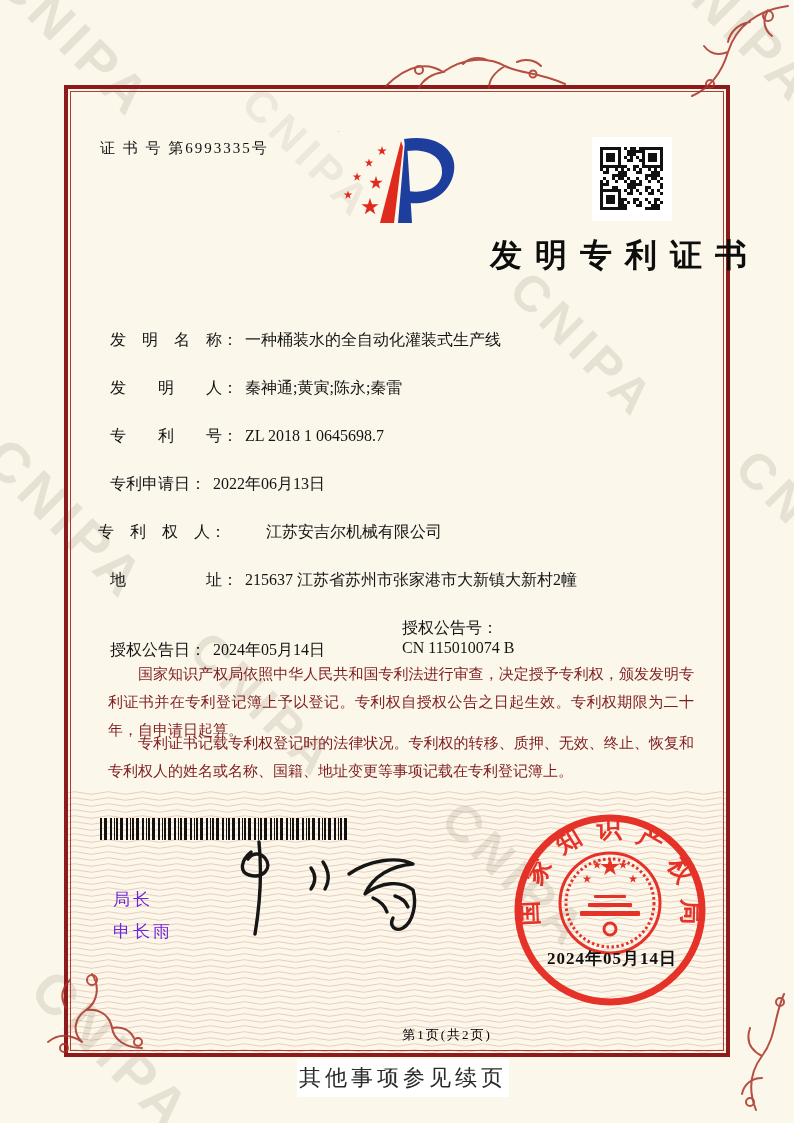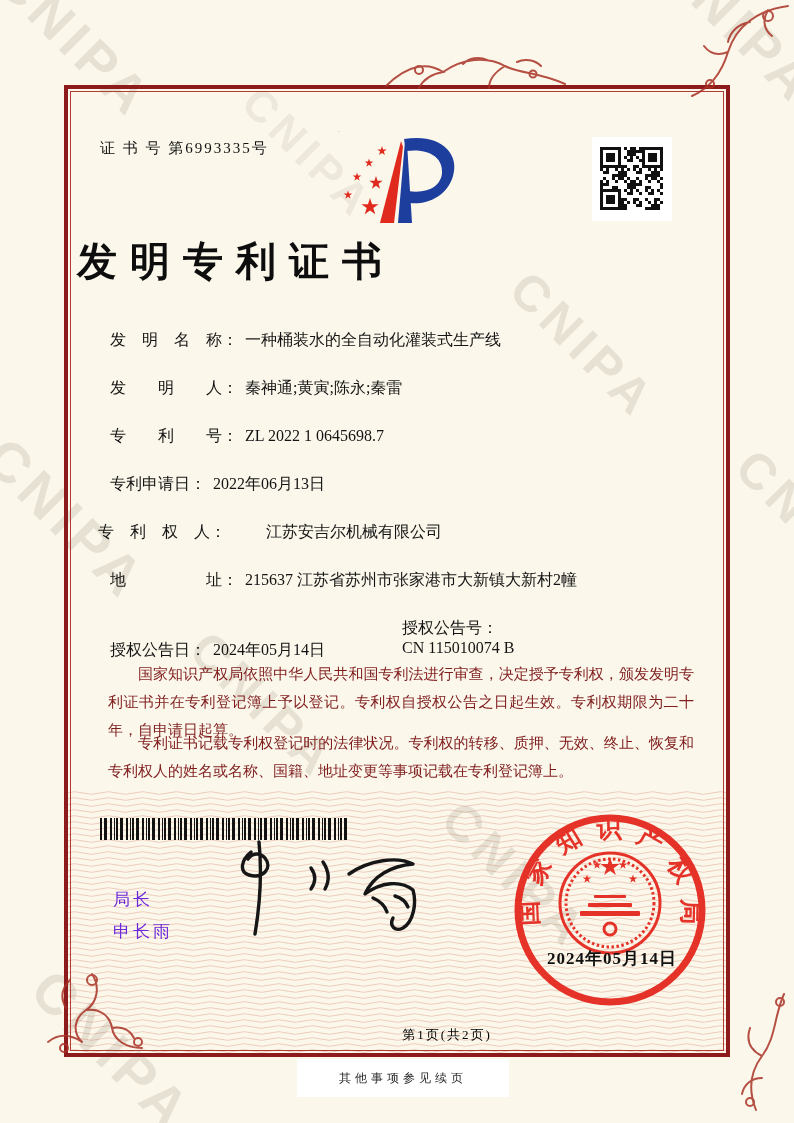--- a/index.html
+++ b/index.html
@@ -17,34 +17,34 @@
     font-weight:bold;letter-spacing:6px;
     color:rgba(125,112,90,0.16);
     transform:rotate(45deg);transform-origin:center;
     white-space:nowrap;pointer-events:none;user-select:none;
   }
   
   .frame-outer{position:absolute;left:64px;top:85px;width:658px;height:964px;border:4px solid #8e1b1b;}
   .frame-inner{position:absolute;left:2px;top:2px;right:2px;bottom:2px;border:1px solid #b13c34;}
   
   .cert-no{left:100px;top:139px;font-size:15px;letter-spacing:2px;}
-  .title{left:64px;top:234px;width:696px;text-align:left;font-size:40px;font-weight:bold;letter-spacing:13px;text-indent:13px;color:#0d0d0d;}
+  .title{left:64px;top:234px;width:696px;text-align:right;font-size:32px;font-weight:bold;letter-spacing:13px;text-indent:13px;color:#0d0d0d;}
   
   .row{position:absolute;font-size:16px;display:flex;align-items:baseline;color:#141414;}
   .row .lbl{white-space:pre;}
   .row .val{margin-left:7px;white-space:pre;}
   
   .para{position:absolute;left:108px;width:586px;font-size:15px;line-height:28px;text-align:justify;text-indent:2em;color:#7f1d1d;}
   
   .official{position:absolute;left:113px;font-size:17px;letter-spacing:3px;color:#6d28d9;}
   
   .seal-date{position:absolute;left:536px;top:947px;width:152px;text-align:center;font-size:17px;font-weight:600;color:#101010;letter-spacing:1px;}
   
   .page-info{position:absolute;left:64px;top:1026px;width:766px;text-align:center;font-size:13px;letter-spacing:2px;color:#000000;}
-  .note-box{position:absolute;left:297px;top:1059px;width:212px;height:38px;background:#ffffff;display:flex;align-items:center;justify-content:center;font-size:12px;letter-spacing:4px;color:#2a2a2a;}
+  .note-box{position:absolute;left:297px;top:1059px;width:212px;height:38px;background:#ffffff;display:flex;align-items:center;justify-content:center;font-size:22px;letter-spacing:4px;color:#2a2a2a;}
   svg{display:block;}
 </style>
 </head>
 <body>
 
 <div class="page">
 
   <svg id="wave-pattern" class="abs" style="left:66px;top:790px;" width="660" height="264" viewBox="0 0 660 264">
       <path d="M0 3 q8.5 -2.6 17 0 q8.5 2.6 17 0 q8.5 -2.6 17 0 q8.5 2.6 17 0 q8.5 -2.6 17 0 q8.5 2.6 17 0 q8.5 -2.6 17 0 q8.5 2.6 17 0 q8.5 -2.6 17 0 q8.5 2.6 17 0 q8.5 -2.6 17 0 q8.5 2.6 17 0 q8.5 -2.6 17 0 q8.5 2.6 17 0 q8.5 -2.6 17 0 q8.5 2.6 17 0 q8.5 -2.6 17 0 q8.5 2.6 17 0 q8.5 -2.6 17 0 q8.5 2.6 17 0 q8.5 -2.6 17 0 q8.5 2.6 17 0 q8.5 -2.6 17 0 q8.5 2.6 17 0 q8.5 -2.6 17 0 q8.5 2.6 17 0 q8.5 -2.6 17 0 q8.5 2.6 17 0 q8.5 -2.6 17 0 q8.5 2.6 17 0 q8.5 -2.6 17 0 q8.5 2.6 17 0 q8.5 -2.6 17 0 q8.5 2.6 17 0 q8.5 -2.6 17 0 q8.5 2.6 17 0 q8.5 -2.6 17 0 q8.5 2.6 17 0 q8.5 -2.6 17 0 q8.5 2.6 17 0M0 9 q8.5 -2.6 17 0 q8.5 2.6 17 0 q8.5 -2.6 17 0 q8.5 2.6 17 0 q8.5 -2.6 17 0 q8.5 2.6 17 0 q8.5 -2.6 17 0 q8.5 2.6 17 0 q8.5 -2.6 17 0 q8.5 2.6 17 0 q8.5 -2.6 17 0 q8.5 2.6 17 0 q8.5 -2.6 17 0 q8.5 2.6 17 0 q8.5 -2.6 17 0 q8.5 2.6 17 0 q8.5 -2.6 17 0 q8.5 2.6 17 0 q8.5 -2.6 17 0 q8.5 2.6 17 0 q8.5 -2.6 17 0 q8.5 2.6 17 0 q8.5 -2.6 17 0 q8.5 2.6 17 0 q8.5 -2.6 17 0 q8.5 2.6 17 0 q8.5 -2.6 17 0 q8.5 2.6 17 0 q8.5 -2.6 17 0 q8.5 2.6 17 0 q8.5 -2.6 17 0 q8.5 2.6 17 0 q8.5 -2.6 17 0 q8.5 2.6 17 0 q8.5 -2.6 17 0 q8.5 2.6 17 0 q8.5 -2.6 17 0 q8.5 2.6 17 0 q8.5 -2.6 17 0 q8.5 2.6 17 0M0 15 q8.5 -2.6 17 0 q8.5 2.6 17 0 q8.5 -2.6 17 0 q8.5 2.6 17 0 q8.5 -2.6 17 0 q8.5 2.6 17 0 q8.5 -2.6 17 0 q8.5 2.6 17 0 q8.5 -2.6 17 0 q8.5 2.6 17 0 q8.5 -2.6 17 0 q8.5 2.6 17 0 q8.5 -2.6 17 0 q8.5 2.6 17 0 q8.5 -2.6 17 0 q8.5 2.6 17 0 q8.5 -2.6 17 0 q8.5 2.6 17 0 q8.5 -2.6 17 0 q8.5 2.6 17 0 q8.5 -2.6 17 0 q8.5 2.6 17 0 q8.5 -2.6 17 0 q8.5 2.6 17 0 q8.5 -2.6 17 0 q8.5 2.6 17 0 q8.5 -2.6 17 0 q8.5 2.6 17 0 q8.5 -2.6 17 0 q8.5 2.6 17 0 q8.5 -2.6 17 0 q8.5 2.6 17 0 q8.5 -2.6 17 0 q8.5 2.6 17 0 q8.5 -2.6 17 0 q8.5 2.6 17 0 q8.5 -2.6 17 0 q8.5 2.6 17 0 q8.5 -2.6 17 0 q8.5 2.6 17 0M0 21 q8.5 -2.6 17 0 q8.5 2.6 17 0 q8.5 -2.6 17 0 q8.5 2.6 17 0 q8.5 -2.6 17 0 q8.5 2.6 17 0 q8.5 -2.6 17 0 q8.5 2.6 17 0 q8.5 -2.6 17 0 q8.5 2.6 17 0 q8.5 -2.6 17 0 q8.5 2.6 17 0 q8.5 -2.6 17 0 q8.5 2.6 17 0 q8.5 -2.6 17 0 q8.5 2.6 17 0 q8.5 -2.6 17 0 q8.5 2.6 17 0 q8.5 -2.6 17 0 q8.5 2.6 17 0 q8.5 -2.6 17 0 q8.5 2.6 17 0 q8.5 -2.6 17 0 q8.5 2.6 17 0 q8.5 -2.6 17 0 q8.5 2.6 17 0 q8.5 -2.6 17 0 q8.5 2.6 17 0 q8.5 -2.6 17 0 q8.5 2.6 17 0 q8.5 -2.6 17 0 q8.5 2.6 17 0 q8.5 -2.6 17 0 q8.5 2.6 17 0 q8.5 -2.6 17 0 q8.5 2.6 17 0 q8.5 -2.6 17 0 q8.5 2.6 17 0 q8.5 -2.6 17 0 q8.5 2.6 17 0M0 27 q8.5 -2.6 17 0 q8.5 2.6 17 0 q8.5 -2.6 17 0 q8.5 2.6 17 0 q8.5 -2.6 17 0 q8.5 2.6 17 0 q8.5 -2.6 17 0 q8.5 2.6 17 0 q8.5 -2.6 17 0 q8.5 2.6 17 0 q8.5 -2.6 17 0 q8.5 2.6 17 0 q8.5 -2.6 17 0 q8.5 2.6 17 0 q8.5 -2.6 17 0 q8.5 2.6 17 0 q8.5 -2.6 17 0 q8.5 2.6 17 0 q8.5 -2.6 17 0 q8.5 2.6 17 0 q8.5 -2.6 17 0 q8.5 2.6 17 0 q8.5 -2.6 17 0 q8.5 2.6 17 0 q8.5 -2.6 17 0 q8.5 2.6 17 0 q8.5 -2.6 17 0 q8.5 2.6 17 0 q8.5 -2.6 17 0 q8.5 2.6 17 0 q8.5 -2.6 17 0 q8.5 2.6 17 0 q8.5 -2.6 17 0 q8.5 2.6 17 0 q8.5 -2.6 17 0 q8.5 2.6 17 0 q8.5 -2.6 17 0 q8.5 2.6 17 0 q8.5 -2.6 17 0 q8.5 2.6 17 0M0 33 q8.5 -2.6 17 0 q8.5 2.6 17 0 q8.5 -2.6 17 0 q8.5 2.6 17 0 q8.5 -2.6 17 0 q8.5 2.6 17 0 q8.5 -2.6 17 0 q8.5 2.6 17 0 q8.5 -2.6 17 0 q8.5 2.6 17 0 q8.5 -2.6 17 0 q8.5 2.6 17 0 q8.5 -2.6 17 0 q8.5 2.6 17 0 q8.5 -2.6 17 0 q8.5 2.6 17 0 q8.5 -2.6 17 0 q8.5 2.6 17 0 q8.5 -2.6 17 0 q8.5 2.6 17 0 q8.5 -2.6 17 0 q8.5 2.6 17 0 q8.5 -2.6 17 0 q8.5 2.6 17 0 q8.5 -2.6 17 0 q8.5 2.6 17 0 q8.5 -2.6 17 0 q8.5 2.6 17 0 q8.5 -2.6 17 0 q8.5 2.6 17 0 q8.5 -2.6 17 0 q8.5 2.6 17 0 q8.5 -2.6 17 0 q8.5 2.6 17 0 q8.5 -2.6 17 0 q8.5 2.6 17 0 q8.5 -2.6 17 0 q8.5 2.6 17 0 q8.5 -2.6 17 0 q8.5 2.6 17 0M0 39 q8.5 -2.6 17 0 q8.5 2.6 17 0 q8.5 -2.6 17 0 q8.5 2.6 17 0 q8.5 -2.6 17 0 q8.5 2.6 17 0 q8.5 -2.6 17 0 q8.5 2.6 17 0 q8.5 -2.6 17 0 q8.5 2.6 17 0 q8.5 -2.6 17 0 q8.5 2.6 17 0 q8.5 -2.6 17 0 q8.5 2.6 17 0 q8.5 -2.6 17 0 q8.5 2.6 17 0 q8.5 -2.6 17 0 q8.5 2.6 17 0 q8.5 -2.6 17 0 q8.5 2.6 17 0 q8.5 -2.6 17 0 q8.5 2.6 17 0 q8.5 -2.6 17 0 q8.5 2.6 17 0 q8.5 -2.6 17 0 q8.5 2.6 17 0 q8.5 -2.6 17 0 q8.5 2.6 17 0 q8.5 -2.6 17 0 q8.5 2.6 17 0 q8.5 -2.6 17 0 q8.5 2.6 17 0 q8.5 -2.6 17 0 q8.5 2.6 17 0 q8.5 -2.6 17 0 q8.5 2.6 17 0 q8.5 -2.6 17 0 q8.5 2.6 17 0 q8.5 -2.6 17 0 q8.5 2.6 17 0M0 45 q8.5 -2.6 17 0 q8.5 2.6 17 0 q8.5 -2.6 17 0 q8.5 2.6 17 0 q8.5 -2.6 17 0 q8.5 2.6 17 0 q8.5 -2.6 17 0 q8.5 2.6 17 0 q8.5 -2.6 17 0 q8.5 2.6 17 0 q8.5 -2.6 17 0 q8.5 2.6 17 0 q8.5 -2.6 17 0 q8.5 2.6 17 0 q8.5 -2.6 17 0 q8.5 2.6 17 0 q8.5 -2.6 17 0 q8.5 2.6 17 0 q8.5 -2.6 17 0 q8.5 2.6 17 0 q8.5 -2.6 17 0 q8.5 2.6 17 0 q8.5 -2.6 17 0 q8.5 2.6 17 0 q8.5 -2.6 17 0 q8.5 2.6 17 0 q8.5 -2.6 17 0 q8.5 2.6 17 0 q8.5 -2.6 17 0 q8.5 2.6 17 0 q8.5 -2.6 17 0 q8.5 2.6 17 0 q8.5 -2.6 17 0 q8.5 2.6 17 0 q8.5 -2.6 17 0 q8.5 2.6 17 0 q8.5 -2.6 17 0 q8.5 2.6 17 0 q8.5 -2.6 17 0 q8.5 2.6 17 0M0 51 q8.5 -2.6 17 0 q8.5 2.6 17 0 q8.5 -2.6 17 0 q8.5 2.6 17 0 q8.5 -2.6 17 0 q8.5 2.6 17 0 q8.5 -2.6 17 0 q8.5 2.6 17 0 q8.5 -2.6 17 0 q8.5 2.6 17 0 q8.5 -2.6 17 0 q8.5 2.6 17 0 q8.5 -2.6 17 0 q8.5 2.6 17 0 q8.5 -2.6 17 0 q8.5 2.6 17 0 q8.5 -2.6 17 0 q8.5 2.6 17 0 q8.5 -2.6 17 0 q8.5 2.6 17 0 q8.5 -2.6 17 0 q8.5 2.6 17 0 q8.5 -2.6 17 0 q8.5 2.6 17 0 q8.5 -2.6 17 0 q8.5 2.6 17 0 q8.5 -2.6 17 0 q8.5 2.6 17 0 q8.5 -2.6 17 0 q8.5 2.6 17 0 q8.5 -2.6 17 0 q8.5 2.6 17 0 q8.5 -2.6 17 0 q8.5 2.6 17 0 q8.5 -2.6 17 0 q8.5 2.6 17 0 q8.5 -2.6 17 0 q8.5 2.6 17 0 q8.5 -2.6 17 0 q8.5 2.6 17 0M0 57 q8.5 -2.6 17 0 q8.5 2.6 17 0 q8.5 -2.6 17 0 q8.5 2.6 17 0 q8.5 -2.6 17 0 q8.5 2.6 17 0 q8.5 -2.6 17 0 q8.5 2.6 17 0 q8.5 -2.6 17 0 q8.5 2.6 17 0 q8.5 -2.6 17 0 q8.5 2.6 17 0 q8.5 -2.6 17 0 q8.5 2.6 17 0 q8.5 -2.6 17 0 q8.5 2.6 17 0 q8.5 -2.6 17 0 q8.5 2.6 17 0 q8.5 -2.6 17 0 q8.5 2.6 17 0 q8.5 -2.6 17 0 q8.5 2.6 17 0 q8.5 -2.6 17 0 q8.5 2.6 17 0 q8.5 -2.6 17 0 q8.5 2.6 17 0 q8.5 -2.6 17 0 q8.5 2.6 17 0 q8.5 -2.6 17 0 q8.5 2.6 17 0 q8.5 -2.6 17 0 q8.5 2.6 17 0 q8.5 -2.6 17 0 q8.5 2.6 17 0 q8.5 -2.6 17 0 q8.5 2.6 17 0 q8.5 -2.6 17 0 q8.5 2.6 17 0 q8.5 -2.6 17 0 q8.5 2.6 17 0M0 63 q8.5 -2.6 17 0 q8.5 2.6 17 0 q8.5 -2.6 17 0 q8.5 2.6 17 0 q8.5 -2.6 17 0 q8.5 2.6 17 0 q8.5 -2.6 17 0 q8.5 2.6 17 0 q8.5 -2.6 17 0 q8.5 2.6 17 0 q8.5 -2.6 17 0 q8.5 2.6 17 0 q8.5 -2.6 17 0 q8.5 2.6 17 0 q8.5 -2.6 17 0 q8.5 2.6 17 0 q8.5 -2.6 17 0 q8.5 2.6 17 0 q8.5 -2.6 17 0 q8.5 2.6 17 0 q8.5 -2.6 17 0 q8.5 2.6 17 0 q8.5 -2.6 17 0 q8.5 2.6 17 0 q8.5 -2.6 17 0 q8.5 2.6 17 0 q8.5 -2.6 17 0 q8.5 2.6 17 0 q8.5 -2.6 17 0 q8.5 2.6 17 0 q8.5 -2.6 17 0 q8.5 2.6 17 0 q8.5 -2.6 17 0 q8.5 2.6 17 0 q8.5 -2.6 17 0 q8.5 2.6 17 0 q8.5 -2.6 17 0 q8.5 2.6 17 0 q8.5 -2.6 17 0 q8.5 2.6 17 0M0 69 q8.5 -2.6 17 0 q8.5 2.6 17 0 q8.5 -2.6 17 0 q8.5 2.6 17 0 q8.5 -2.6 17 0 q8.5 2.6 17 0 q8.5 -2.6 17 0 q8.5 2.6 17 0 q8.5 -2.6 17 0 q8.5 2.6 17 0 q8.5 -2.6 17 0 q8.5 2.6 17 0 q8.5 -2.6 17 0 q8.5 2.6 17 0 q8.5 -2.6 17 0 q8.5 2.6 17 0 q8.5 -2.6 17 0 q8.5 2.6 17 0 q8.5 -2.6 17 0 q8.5 2.6 17 0 q8.5 -2.6 17 0 q8.5 2.6 17 0 q8.5 -2.6 17 0 q8.5 2.6 17 0 q8.5 -2.6 17 0 q8.5 2.6 17 0 q8.5 -2.6 17 0 q8.5 2.6 17 0 q8.5 -2.6 17 0 q8.5 2.6 17 0 q8.5 -2.6 17 0 q8.5 2.6 17 0 q8.5 -2.6 17 0 q8.5 2.6 17 0 q8.5 -2.6 17 0 q8.5 2.6 17 0 q8.5 -2.6 17 0 q8.5 2.6 17 0 q8.5 -2.6 17 0 q8.5 2.6 17 0M0 75 q8.5 -2.6 17 0 q8.5 2.6 17 0 q8.5 -2.6 17 0 q8.5 2.6 17 0 q8.5 -2.6 17 0 q8.5 2.6 17 0 q8.5 -2.6 17 0 q8.5 2.6 17 0 q8.5 -2.6 17 0 q8.5 2.6 17 0 q8.5 -2.6 17 0 q8.5 2.6 17 0 q8.5 -2.6 17 0 q8.5 2.6 17 0 q8.5 -2.6 17 0 q8.5 2.6 17 0 q8.5 -2.6 17 0 q8.5 2.6 17 0 q8.5 -2.6 17 0 q8.5 2.6 17 0 q8.5 -2.6 17 0 q8.5 2.6 17 0 q8.5 -2.6 17 0 q8.5 2.6 17 0 q8.5 -2.6 17 0 q8.5 2.6 17 0 q8.5 -2.6 17 0 q8.5 2.6 17 0 q8.5 -2.6 17 0 q8.5 2.6 17 0 q8.5 -2.6 17 0 q8.5 2.6 17 0 q8.5 -2.6 17 0 q8.5 2.6 17 0 q8.5 -2.6 17 0 q8.5 2.6 17 0 q8.5 -2.6 17 0 q8.5 2.6 17 0 q8.5 -2.6 17 0 q8.5 2.6 17 0M0 81 q8.5 -2.6 17 0 q8.5 2.6 17 0 q8.5 -2.6 17 0 q8.5 2.6 17 0 q8.5 -2.6 17 0 q8.5 2.6 17 0 q8.5 -2.6 17 0 q8.5 2.6 17 0 q8.5 -2.6 17 0 q8.5 2.6 17 0 q8.5 -2.6 17 0 q8.5 2.6 17 0 q8.5 -2.6 17 0 q8.5 2.6 17 0 q8.5 -2.6 17 0 q8.5 2.6 17 0 q8.5 -2.6 17 0 q8.5 2.6 17 0 q8.5 -2.6 17 0 q8.5 2.6 17 0 q8.5 -2.6 17 0 q8.5 2.6 17 0 q8.5 -2.6 17 0 q8.5 2.6 17 0 q8.5 -2.6 17 0 q8.5 2.6 17 0 q8.5 -2.6 17 0 q8.5 2.6 17 0 q8.5 -2.6 17 0 q8.5 2.6 17 0 q8.5 -2.6 17 0 q8.5 2.6 17 0 q8.5 -2.6 17 0 q8.5 2.6 17 0 q8.5 -2.6 17 0 q8.5 2.6 17 0 q8.5 -2.6 17 0 q8.5 2.6 17 0 q8.5 -2.6 17 0 q8.5 2.6 17 0M0 87 q8.5 -2.6 17 0 q8.5 2.6 17 0 q8.5 -2.6 17 0 q8.5 2.6 17 0 q8.5 -2.6 17 0 q8.5 2.6 17 0 q8.5 -2.6 17 0 q8.5 2.6 17 0 q8.5 -2.6 17 0 q8.5 2.6 17 0 q8.5 -2.6 17 0 q8.5 2.6 17 0 q8.5 -2.6 17 0 q8.5 2.6 17 0 q8.5 -2.6 17 0 q8.5 2.6 17 0 q8.5 -2.6 17 0 q8.5 2.6 17 0 q8.5 -2.6 17 0 q8.5 2.6 17 0 q8.5 -2.6 17 0 q8.5 2.6 17 0 q8.5 -2.6 17 0 q8.5 2.6 17 0 q8.5 -2.6 17 0 q8.5 2.6 17 0 q8.5 -2.6 17 0 q8.5 2.6 17 0 q8.5 -2.6 17 0 q8.5 2.6 17 0 q8.5 -2.6 17 0 q8.5 2.6 17 0 q8.5 -2.6 17 0 q8.5 2.6 17 0 q8.5 -2.6 17 0 q8.5 2.6 17 0 q8.5 -2.6 17 0 q8.5 2.6 17 0 q8.5 -2.6 17 0 q8.5 2.6 17 0M0 93 q8.5 -2.6 17 0 q8.5 2.6 17 0 q8.5 -2.6 17 0 q8.5 2.6 17 0 q8.5 -2.6 17 0 q8.5 2.6 17 0 q8.5 -2.6 17 0 q8.5 2.6 17 0 q8.5 -2.6 17 0 q8.5 2.6 17 0 q8.5 -2.6 17 0 q8.5 2.6 17 0 q8.5 -2.6 17 0 q8.5 2.6 17 0 q8.5 -2.6 17 0 q8.5 2.6 17 0 q8.5 -2.6 17 0 q8.5 2.6 17 0 q8.5 -2.6 17 0 q8.5 2.6 17 0 q8.5 -2.6 17 0 q8.5 2.6 17 0 q8.5 -2.6 17 0 q8.5 2.6 17 0 q8.5 -2.6 17 0 q8.5 2.6 17 0 q8.5 -2.6 17 0 q8.5 2.6 17 0 q8.5 -2.6 17 0 q8.5 2.6 17 0 q8.5 -2.6 17 0 q8.5 2.6 17 0 q8.5 -2.6 17 0 q8.5 2.6 17 0 q8.5 -2.6 17 0 q8.5 2.6 17 0 q8.5 -2.6 17 0 q8.5 2.6 17 0 q8.5 -2.6 17 0 q8.5 2.6 17 0M0 99 q8.5 -2.6 17 0 q8.5 2.6 17 0 q8.5 -2.6 17 0 q8.5 2.6 17 0 q8.5 -2.6 17 0 q8.5 2.6 17 0 q8.5 -2.6 17 0 q8.5 2.6 17 0 q8.5 -2.6 17 0 q8.5 2.6 17 0 q8.5 -2.6 17 0 q8.5 2.6 17 0 q8.5 -2.6 17 0 q8.5 2.6 17 0 q8.5 -2.6 17 0 q8.5 2.6 17 0 q8.5 -2.6 17 0 q8.5 2.6 17 0 q8.5 -2.6 17 0 q8.5 2.6 17 0 q8.5 -2.6 17 0 q8.5 2.6 17 0 q8.5 -2.6 17 0 q8.5 2.6 17 0 q8.5 -2.6 17 0 q8.5 2.6 17 0 q8.5 -2.6 17 0 q8.5 2.6 17 0 q8.5 -2.6 17 0 q8.5 2.6 17 0 q8.5 -2.6 17 0 q8.5 2.6 17 0 q8.5 -2.6 17 0 q8.5 2.6 17 0 q8.5 -2.6 17 0 q8.5 2.6 17 0 q8.5 -2.6 17 0 q8.5 2.6 17 0 q8.5 -2.6 17 0 q8.5 2.6 17 0M0 105 q8.5 -2.6 17 0 q8.5 2.6 17 0 q8.5 -2.6 17 0 q8.5 2.6 17 0 q8.5 -2.6 17 0 q8.5 2.6 17 0 q8.5 -2.6 17 0 q8.5 2.6 17 0 q8.5 -2.6 17 0 q8.5 2.6 17 0 q8.5 -2.6 17 0 q8.5 2.6 17 0 q8.5 -2.6 17 0 q8.5 2.6 17 0 q8.5 -2.6 17 0 q8.5 2.6 17 0 q8.5 -2.6 17 0 q8.5 2.6 17 0 q8.5 -2.6 17 0 q8.5 2.6 17 0 q8.5 -2.6 17 0 q8.5 2.6 17 0 q8.5 -2.6 17 0 q8.5 2.6 17 0 q8.5 -2.6 17 0 q8.5 2.6 17 0 q8.5 -2.6 17 0 q8.5 2.6 17 0 q8.5 -2.6 17 0 q8.5 2.6 17 0 q8.5 -2.6 17 0 q8.5 2.6 17 0 q8.5 -2.6 17 0 q8.5 2.6 17 0 q8.5 -2.6 17 0 q8.5 2.6 17 0 q8.5 -2.6 17 0 q8.5 2.6 17 0 q8.5 -2.6 17 0 q8.5 2.6 17 0M0 111 q8.5 -2.6 17 0 q8.5 2.6 17 0 q8.5 -2.6 17 0 q8.5 2.6 17 0 q8.5 -2.6 17 0 q8.5 2.6 17 0 q8.5 -2.6 17 0 q8.5 2.6 17 0 q8.5 -2.6 17 0 q8.5 2.6 17 0 q8.5 -2.6 17 0 q8.5 2.6 17 0 q8.5 -2.6 17 0 q8.5 2.6 17 0 q8.5 -2.6 17 0 q8.5 2.6 17 0 q8.5 -2.6 17 0 q8.5 2.6 17 0 q8.5 -2.6 17 0 q8.5 2.6 17 0 q8.5 -2.6 17 0 q8.5 2.6 17 0 q8.5 -2.6 17 0 q8.5 2.6 17 0 q8.5 -2.6 17 0 q8.5 2.6 17 0 q8.5 -2.6 17 0 q8.5 2.6 17 0 q8.5 -2.6 17 0 q8.5 2.6 17 0 q8.5 -2.6 17 0 q8.5 2.6 17 0 q8.5 -2.6 17 0 q8.5 2.6 17 0 q8.5 -2.6 17 0 q8.5 2.6 17 0 q8.5 -2.6 17 0 q8.5 2.6 17 0 q8.5 -2.6 17 0 q8.5 2.6 17 0M0 117 q8.5 -2.6 17 0 q8.5 2.6 17 0 q8.5 -2.6 17 0 q8.5 2.6 17 0 q8.5 -2.6 17 0 q8.5 2.6 17 0 q8.5 -2.6 17 0 q8.5 2.6 17 0 q8.5 -2.6 17 0 q8.5 2.6 17 0 q8.5 -2.6 17 0 q8.5 2.6 17 0 q8.5 -2.6 17 0 q8.5 2.6 17 0 q8.5 -2.6 17 0 q8.5 2.6 17 0 q8.5 -2.6 17 0 q8.5 2.6 17 0 q8.5 -2.6 17 0 q8.5 2.6 17 0 q8.5 -2.6 17 0 q8.5 2.6 17 0 q8.5 -2.6 17 0 q8.5 2.6 17 0 q8.5 -2.6 17 0 q8.5 2.6 17 0 q8.5 -2.6 17 0 q8.5 2.6 17 0 q8.5 -2.6 17 0 q8.5 2.6 17 0 q8.5 -2.6 17 0 q8.5 2.6 17 0 q8.5 -2.6 17 0 q8.5 2.6 17 0 q8.5 -2.6 17 0 q8.5 2.6 17 0 q8.5 -2.6 17 0 q8.5 2.6 17 0 q8.5 -2.6 17 0 q8.5 2.6 17 0M0 123 q8.5 -2.6 17 0 q8.5 2.6 17 0 q8.5 -2.6 17 0 q8.5 2.6 17 0 q8.5 -2.6 17 0 q8.5 2.6 17 0 q8.5 -2.6 17 0 q8.5 2.6 17 0 q8.5 -2.6 17 0 q8.5 2.6 17 0 q8.5 -2.6 17 0 q8.5 2.6 17 0 q8.5 -2.6 17 0 q8.5 2.6 17 0 q8.5 -2.6 17 0 q8.5 2.6 17 0 q8.5 -2.6 17 0 q8.5 2.6 17 0 q8.5 -2.6 17 0 q8.5 2.6 17 0 q8.5 -2.6 17 0 q8.5 2.6 17 0 q8.5 -2.6 17 0 q8.5 2.6 17 0 q8.5 -2.6 17 0 q8.5 2.6 17 0 q8.5 -2.6 17 0 q8.5 2.6 17 0 q8.5 -2.6 17 0 q8.5 2.6 17 0 q8.5 -2.6 17 0 q8.5 2.6 17 0 q8.5 -2.6 17 0 q8.5 2.6 17 0 q8.5 -2.6 17 0 q8.5 2.6 17 0 q8.5 -2.6 17 0 q8.5 2.6 17 0 q8.5 -2.6 17 0 q8.5 2.6 17 0M0 129 q8.5 -2.6 17 0 q8.5 2.6 17 0 q8.5 -2.6 17 0 q8.5 2.6 17 0 q8.5 -2.6 17 0 q8.5 2.6 17 0 q8.5 -2.6 17 0 q8.5 2.6 17 0 q8.5 -2.6 17 0 q8.5 2.6 17 0 q8.5 -2.6 17 0 q8.5 2.6 17 0 q8.5 -2.6 17 0 q8.5 2.6 17 0 q8.5 -2.6 17 0 q8.5 2.6 17 0 q8.5 -2.6 17 0 q8.5 2.6 17 0 q8.5 -2.6 17 0 q8.5 2.6 17 0 q8.5 -2.6 17 0 q8.5 2.6 17 0 q8.5 -2.6 17 0 q8.5 2.6 17 0 q8.5 -2.6 17 0 q8.5 2.6 17 0 q8.5 -2.6 17 0 q8.5 2.6 17 0 q8.5 -2.6 17 0 q8.5 2.6 17 0 q8.5 -2.6 17 0 q8.5 2.6 17 0 q8.5 -2.6 17 0 q8.5 2.6 17 0 q8.5 -2.6 17 0 q8.5 2.6 17 0 q8.5 -2.6 17 0 q8.5 2.6 17 0 q8.5 -2.6 17 0 q8.5 2.6 17 0M0 135 q8.5 -2.6 17 0 q8.5 2.6 17 0 q8.5 -2.6 17 0 q8.5 2.6 17 0 q8.5 -2.6 17 0 q8.5 2.6 17 0 q8.5 -2.6 17 0 q8.5 2.6 17 0 q8.5 -2.6 17 0 q8.5 2.6 17 0 q8.5 -2.6 17 0 q8.5 2.6 17 0 q8.5 -2.6 17 0 q8.5 2.6 17 0 q8.5 -2.6 17 0 q8.5 2.6 17 0 q8.5 -2.6 17 0 q8.5 2.6 17 0 q8.5 -2.6 17 0 q8.5 2.6 17 0 q8.5 -2.6 17 0 q8.5 2.6 17 0 q8.5 -2.6 17 0 q8.5 2.6 17 0 q8.5 -2.6 17 0 q8.5 2.6 17 0 q8.5 -2.6 17 0 q8.5 2.6 17 0 q8.5 -2.6 17 0 q8.5 2.6 17 0 q8.5 -2.6 17 0 q8.5 2.6 17 0 q8.5 -2.6 17 0 q8.5 2.6 17 0 q8.5 -2.6 17 0 q8.5 2.6 17 0 q8.5 -2.6 17 0 q8.5 2.6 17 0 q8.5 -2.6 17 0 q8.5 2.6 17 0M0 141 q8.5 -2.6 17 0 q8.5 2.6 17 0 q8.5 -2.6 17 0 q8.5 2.6 17 0 q8.5 -2.6 17 0 q8.5 2.6 17 0 q8.5 -2.6 17 0 q8.5 2.6 17 0 q8.5 -2.6 17 0 q8.5 2.6 17 0 q8.5 -2.6 17 0 q8.5 2.6 17 0 q8.5 -2.6 17 0 q8.5 2.6 17 0 q8.5 -2.6 17 0 q8.5 2.6 17 0 q8.5 -2.6 17 0 q8.5 2.6 17 0 q8.5 -2.6 17 0 q8.5 2.6 17 0 q8.5 -2.6 17 0 q8.5 2.6 17 0 q8.5 -2.6 17 0 q8.5 2.6 17 0 q8.5 -2.6 17 0 q8.5 2.6 17 0 q8.5 -2.6 17 0 q8.5 2.6 17 0 q8.5 -2.6 17 0 q8.5 2.6 17 0 q8.5 -2.6 17 0 q8.5 2.6 17 0 q8.5 -2.6 17 0 q8.5 2.6 17 0 q8.5 -2.6 17 0 q8.5 2.6 17 0 q8.5 -2.6 17 0 q8.5 2.6 17 0 q8.5 -2.6 17 0 q8.5 2.6 17 0M0 147 q8.5 -2.6 17 0 q8.5 2.6 17 0 q8.5 -2.6 17 0 q8.5 2.6 17 0 q8.5 -2.6 17 0 q8.5 2.6 17 0 q8.5 -2.6 17 0 q8.5 2.6 17 0 q8.5 -2.6 17 0 q8.5 2.6 17 0 q8.5 -2.6 17 0 q8.5 2.6 17 0 q8.5 -2.6 17 0 q8.5 2.6 17 0 q8.5 -2.6 17 0 q8.5 2.6 17 0 q8.5 -2.6 17 0 q8.5 2.6 17 0 q8.5 -2.6 17 0 q8.5 2.6 17 0 q8.5 -2.6 17 0 q8.5 2.6 17 0 q8.5 -2.6 17 0 q8.5 2.6 17 0 q8.5 -2.6 17 0 q8.5 2.6 17 0 q8.5 -2.6 17 0 q8.5 2.6 17 0 q8.5 -2.6 17 0 q8.5 2.6 17 0 q8.5 -2.6 17 0 q8.5 2.6 17 0 q8.5 -2.6 17 0 q8.5 2.6 17 0 q8.5 -2.6 17 0 q8.5 2.6 17 0 q8.5 -2.6 17 0 q8.5 2.6 17 0 q8.5 -2.6 17 0 q8.5 2.6 17 0M0 153 q8.5 -2.6 17 0 q8.5 2.6 17 0 q8.5 -2.6 17 0 q8.5 2.6 17 0 q8.5 -2.6 17 0 q8.5 2.6 17 0 q8.5 -2.6 17 0 q8.5 2.6 17 0 q8.5 -2.6 17 0 q8.5 2.6 17 0 q8.5 -2.6 17 0 q8.5 2.6 17 0 q8.5 -2.6 17 0 q8.5 2.6 17 0 q8.5 -2.6 17 0 q8.5 2.6 17 0 q8.5 -2.6 17 0 q8.5 2.6 17 0 q8.5 -2.6 17 0 q8.5 2.6 17 0 q8.5 -2.6 17 0 q8.5 2.6 17 0 q8.5 -2.6 17 0 q8.5 2.6 17 0 q8.5 -2.6 17 0 q8.5 2.6 17 0 q8.5 -2.6 17 0 q8.5 2.6 17 0 q8.5 -2.6 17 0 q8.5 2.6 17 0 q8.5 -2.6 17 0 q8.5 2.6 17 0 q8.5 -2.6 17 0 q8.5 2.6 17 0 q8.5 -2.6 17 0 q8.5 2.6 17 0 q8.5 -2.6 17 0 q8.5 2.6 17 0 q8.5 -2.6 17 0 q8.5 2.6 17 0M0 159 q8.5 -2.6 17 0 q8.5 2.6 17 0 q8.5 -2.6 17 0 q8.5 2.6 17 0 q8.5 -2.6 17 0 q8.5 2.6 17 0 q8.5 -2.6 17 0 q8.5 2.6 17 0 q8.5 -2.6 17 0 q8.5 2.6 17 0 q8.5 -2.6 17 0 q8.5 2.6 17 0 q8.5 -2.6 17 0 q8.5 2.6 17 0 q8.5 -2.6 17 0 q8.5 2.6 17 0 q8.5 -2.6 17 0 q8.5 2.6 17 0 q8.5 -2.6 17 0 q8.5 2.6 17 0 q8.5 -2.6 17 0 q8.5 2.6 17 0 q8.5 -2.6 17 0 q8.5 2.6 17 0 q8.5 -2.6 17 0 q8.5 2.6 17 0 q8.5 -2.6 17 0 q8.5 2.6 17 0 q8.5 -2.6 17 0 q8.5 2.6 17 0 q8.5 -2.6 17 0 q8.5 2.6 17 0 q8.5 -2.6 17 0 q8.5 2.6 17 0 q8.5 -2.6 17 0 q8.5 2.6 17 0 q8.5 -2.6 17 0 q8.5 2.6 17 0 q8.5 -2.6 17 0 q8.5 2.6 17 0M0 165 q8.5 -2.6 17 0 q8.5 2.6 17 0 q8.5 -2.6 17 0 q8.5 2.6 17 0 q8.5 -2.6 17 0 q8.5 2.6 17 0 q8.5 -2.6 17 0 q8.5 2.6 17 0 q8.5 -2.6 17 0 q8.5 2.6 17 0 q8.5 -2.6 17 0 q8.5 2.6 17 0 q8.5 -2.6 17 0 q8.5 2.6 17 0 q8.5 -2.6 17 0 q8.5 2.6 17 0 q8.5 -2.6 17 0 q8.5 2.6 17 0 q8.5 -2.6 17 0 q8.5 2.6 17 0 q8.5 -2.6 17 0 q8.5 2.6 17 0 q8.5 -2.6 17 0 q8.5 2.6 17 0 q8.5 -2.6 17 0 q8.5 2.6 17 0 q8.5 -2.6 17 0 q8.5 2.6 17 0 q8.5 -2.6 17 0 q8.5 2.6 17 0 q8.5 -2.6 17 0 q8.5 2.6 17 0 q8.5 -2.6 17 0 q8.5 2.6 17 0 q8.5 -2.6 17 0 q8.5 2.6 17 0 q8.5 -2.6 17 0 q8.5 2.6 17 0 q8.5 -2.6 17 0 q8.5 2.6 17 0M0 171 q8.5 -2.6 17 0 q8.5 2.6 17 0 q8.5 -2.6 17 0 q8.5 2.6 17 0 q8.5 -2.6 17 0 q8.5 2.6 17 0 q8.5 -2.6 17 0 q8.5 2.6 17 0 q8.5 -2.6 17 0 q8.5 2.6 17 0 q8.5 -2.6 17 0 q8.5 2.6 17 0 q8.5 -2.6 17 0 q8.5 2.6 17 0 q8.5 -2.6 17 0 q8.5 2.6 17 0 q8.5 -2.6 17 0 q8.5 2.6 17 0 q8.5 -2.6 17 0 q8.5 2.6 17 0 q8.5 -2.6 17 0 q8.5 2.6 17 0 q8.5 -2.6 17 0 q8.5 2.6 17 0 q8.5 -2.6 17 0 q8.5 2.6 17 0 q8.5 -2.6 17 0 q8.5 2.6 17 0 q8.5 -2.6 17 0 q8.5 2.6 17 0 q8.5 -2.6 17 0 q8.5 2.6 17 0 q8.5 -2.6 17 0 q8.5 2.6 17 0 q8.5 -2.6 17 0 q8.5 2.6 17 0 q8.5 -2.6 17 0 q8.5 2.6 17 0 q8.5 -2.6 17 0 q8.5 2.6 17 0M0 177 q8.5 -2.6 17 0 q8.5 2.6 17 0 q8.5 -2.6 17 0 q8.5 2.6 17 0 q8.5 -2.6 17 0 q8.5 2.6 17 0 q8.5 -2.6 17 0 q8.5 2.6 17 0 q8.5 -2.6 17 0 q8.5 2.6 17 0 q8.5 -2.6 17 0 q8.5 2.6 17 0 q8.5 -2.6 17 0 q8.5 2.6 17 0 q8.5 -2.6 17 0 q8.5 2.6 17 0 q8.5 -2.6 17 0 q8.5 2.6 17 0 q8.5 -2.6 17 0 q8.5 2.6 17 0 q8.5 -2.6 17 0 q8.5 2.6 17 0 q8.5 -2.6 17 0 q8.5 2.6 17 0 q8.5 -2.6 17 0 q8.5 2.6 17 0 q8.5 -2.6 17 0 q8.5 2.6 17 0 q8.5 -2.6 17 0 q8.5 2.6 17 0 q8.5 -2.6 17 0 q8.5 2.6 17 0 q8.5 -2.6 17 0 q8.5 2.6 17 0 q8.5 -2.6 17 0 q8.5 2.6 17 0 q8.5 -2.6 17 0 q8.5 2.6 17 0 q8.5 -2.6 17 0 q8.5 2.6 17 0M0 183 q8.5 -2.6 17 0 q8.5 2.6 17 0 q8.5 -2.6 17 0 q8.5 2.6 17 0 q8.5 -2.6 17 0 q8.5 2.6 17 0 q8.5 -2.6 17 0 q8.5 2.6 17 0 q8.5 -2.6 17 0 q8.5 2.6 17 0 q8.5 -2.6 17 0 q8.5 2.6 17 0 q8.5 -2.6 17 0 q8.5 2.6 17 0 q8.5 -2.6 17 0 q8.5 2.6 17 0 q8.5 -2.6 17 0 q8.5 2.6 17 0 q8.5 -2.6 17 0 q8.5 2.6 17 0 q8.5 -2.6 17 0 q8.5 2.6 17 0 q8.5 -2.6 17 0 q8.5 2.6 17 0 q8.5 -2.6 17 0 q8.5 2.6 17 0 q8.5 -2.6 17 0 q8.5 2.6 17 0 q8.5 -2.6 17 0 q8.5 2.6 17 0 q8.5 -2.6 17 0 q8.5 2.6 17 0 q8.5 -2.6 17 0 q8.5 2.6 17 0 q8.5 -2.6 17 0 q8.5 2.6 17 0 q8.5 -2.6 17 0 q8.5 2.6 17 0 q8.5 -2.6 17 0 q8.5 2.6 17 0M0 189 q8.5 -2.6 17 0 q8.5 2.6 17 0 q8.5 -2.6 17 0 q8.5 2.6 17 0 q8.5 -2.6 17 0 q8.5 2.6 17 0 q8.5 -2.6 17 0 q8.5 2.6 17 0 q8.5 -2.6 17 0 q8.5 2.6 17 0 q8.5 -2.6 17 0 q8.5 2.6 17 0 q8.5 -2.6 17 0 q8.5 2.6 17 0 q8.5 -2.6 17 0 q8.5 2.6 17 0 q8.5 -2.6 17 0 q8.5 2.6 17 0 q8.5 -2.6 17 0 q8.5 2.6 17 0 q8.5 -2.6 17 0 q8.5 2.6 17 0 q8.5 -2.6 17 0 q8.5 2.6 17 0 q8.5 -2.6 17 0 q8.5 2.6 17 0 q8.5 -2.6 17 0 q8.5 2.6 17 0 q8.5 -2.6 17 0 q8.5 2.6 17 0 q8.5 -2.6 17 0 q8.5 2.6 17 0 q8.5 -2.6 17 0 q8.5 2.6 17 0 q8.5 -2.6 17 0 q8.5 2.6 17 0 q8.5 -2.6 17 0 q8.5 2.6 17 0 q8.5 -2.6 17 0 q8.5 2.6 17 0M0 195 q8.5 -2.6 17 0 q8.5 2.6 17 0 q8.5 -2.6 17 0 q8.5 2.6 17 0 q8.5 -2.6 17 0 q8.5 2.6 17 0 q8.5 -2.6 17 0 q8.5 2.6 17 0 q8.5 -2.6 17 0 q8.5 2.6 17 0 q8.5 -2.6 17 0 q8.5 2.6 17 0 q8.5 -2.6 17 0 q8.5 2.6 17 0 q8.5 -2.6 17 0 q8.5 2.6 17 0 q8.5 -2.6 17 0 q8.5 2.6 17 0 q8.5 -2.6 17 0 q8.5 2.6 17 0 q8.5 -2.6 17 0 q8.5 2.6 17 0 q8.5 -2.6 17 0 q8.5 2.6 17 0 q8.5 -2.6 17 0 q8.5 2.6 17 0 q8.5 -2.6 17 0 q8.5 2.6 17 0 q8.5 -2.6 17 0 q8.5 2.6 17 0 q8.5 -2.6 17 0 q8.5 2.6 17 0 q8.5 -2.6 17 0 q8.5 2.6 17 0 q8.5 -2.6 17 0 q8.5 2.6 17 0 q8.5 -2.6 17 0 q8.5 2.6 17 0 q8.5 -2.6 17 0 q8.5 2.6 17 0M0 201 q8.5 -2.6 17 0 q8.5 2.6 17 0 q8.5 -2.6 17 0 q8.5 2.6 17 0 q8.5 -2.6 17 0 q8.5 2.6 17 0 q8.5 -2.6 17 0 q8.5 2.6 17 0 q8.5 -2.6 17 0 q8.5 2.6 17 0 q8.5 -2.6 17 0 q8.5 2.6 17 0 q8.5 -2.6 17 0 q8.5 2.6 17 0 q8.5 -2.6 17 0 q8.5 2.6 17 0 q8.5 -2.6 17 0 q8.5 2.6 17 0 q8.5 -2.6 17 0 q8.5 2.6 17 0 q8.5 -2.6 17 0 q8.5 2.6 17 0 q8.5 -2.6 17 0 q8.5 2.6 17 0 q8.5 -2.6 17 0 q8.5 2.6 17 0 q8.5 -2.6 17 0 q8.5 2.6 17 0 q8.5 -2.6 17 0 q8.5 2.6 17 0 q8.5 -2.6 17 0 q8.5 2.6 17 0 q8.5 -2.6 17 0 q8.5 2.6 17 0 q8.5 -2.6 17 0 q8.5 2.6 17 0 q8.5 -2.6 17 0 q8.5 2.6 17 0 q8.5 -2.6 17 0 q8.5 2.6 17 0M0 207 q8.5 -2.6 17 0 q8.5 2.6 17 0 q8.5 -2.6 17 0 q8.5 2.6 17 0 q8.5 -2.6 17 0 q8.5 2.6 17 0 q8.5 -2.6 17 0 q8.5 2.6 17 0 q8.5 -2.6 17 0 q8.5 2.6 17 0 q8.5 -2.6 17 0 q8.5 2.6 17 0 q8.5 -2.6 17 0 q8.5 2.6 17 0 q8.5 -2.6 17 0 q8.5 2.6 17 0 q8.5 -2.6 17 0 q8.5 2.6 17 0 q8.5 -2.6 17 0 q8.5 2.6 17 0 q8.5 -2.6 17 0 q8.5 2.6 17 0 q8.5 -2.6 17 0 q8.5 2.6 17 0 q8.5 -2.6 17 0 q8.5 2.6 17 0 q8.5 -2.6 17 0 q8.5 2.6 17 0 q8.5 -2.6 17 0 q8.5 2.6 17 0 q8.5 -2.6 17 0 q8.5 2.6 17 0 q8.5 -2.6 17 0 q8.5 2.6 17 0 q8.5 -2.6 17 0 q8.5 2.6 17 0 q8.5 -2.6 17 0 q8.5 2.6 17 0 q8.5 -2.6 17 0 q8.5 2.6 17 0M0 213 q8.5 -2.6 17 0 q8.5 2.6 17 0 q8.5 -2.6 17 0 q8.5 2.6 17 0 q8.5 -2.6 17 0 q8.5 2.6 17 0 q8.5 -2.6 17 0 q8.5 2.6 17 0 q8.5 -2.6 17 0 q8.5 2.6 17 0 q8.5 -2.6 17 0 q8.5 2.6 17 0 q8.5 -2.6 17 0 q8.5 2.6 17 0 q8.5 -2.6 17 0 q8.5 2.6 17 0 q8.5 -2.6 17 0 q8.5 2.6 17 0 q8.5 -2.6 17 0 q8.5 2.6 17 0 q8.5 -2.6 17 0 q8.5 2.6 17 0 q8.5 -2.6 17 0 q8.5 2.6 17 0 q8.5 -2.6 17 0 q8.5 2.6 17 0 q8.5 -2.6 17 0 q8.5 2.6 17 0 q8.5 -2.6 17 0 q8.5 2.6 17 0 q8.5 -2.6 17 0 q8.5 2.6 17 0 q8.5 -2.6 17 0 q8.5 2.6 17 0 q8.5 -2.6 17 0 q8.5 2.6 17 0 q8.5 -2.6 17 0 q8.5 2.6 17 0 q8.5 -2.6 17 0 q8.5 2.6 17 0M0 219 q8.5 -2.6 17 0 q8.5 2.6 17 0 q8.5 -2.6 17 0 q8.5 2.6 17 0 q8.5 -2.6 17 0 q8.5 2.6 17 0 q8.5 -2.6 17 0 q8.5 2.6 17 0 q8.5 -2.6 17 0 q8.5 2.6 17 0 q8.5 -2.6 17 0 q8.5 2.6 17 0 q8.5 -2.6 17 0 q8.5 2.6 17 0 q8.5 -2.6 17 0 q8.5 2.6 17 0 q8.5 -2.6 17 0 q8.5 2.6 17 0 q8.5 -2.6 17 0 q8.5 2.6 17 0 q8.5 -2.6 17 0 q8.5 2.6 17 0 q8.5 -2.6 17 0 q8.5 2.6 17 0 q8.5 -2.6 17 0 q8.5 2.6 17 0 q8.5 -2.6 17 0 q8.5 2.6 17 0 q8.5 -2.6 17 0 q8.5 2.6 17 0 q8.5 -2.6 17 0 q8.5 2.6 17 0 q8.5 -2.6 17 0 q8.5 2.6 17 0 q8.5 -2.6 17 0 q8.5 2.6 17 0 q8.5 -2.6 17 0 q8.5 2.6 17 0 q8.5 -2.6 17 0 q8.5 2.6 17 0M0 225 q8.5 -2.6 17 0 q8.5 2.6 17 0 q8.5 -2.6 17 0 q8.5 2.6 17 0 q8.5 -2.6 17 0 q8.5 2.6 17 0 q8.5 -2.6 17 0 q8.5 2.6 17 0 q8.5 -2.6 17 0 q8.5 2.6 17 0 q8.5 -2.6 17 0 q8.5 2.6 17 0 q8.5 -2.6 17 0 q8.5 2.6 17 0 q8.5 -2.6 17 0 q8.5 2.6 17 0 q8.5 -2.6 17 0 q8.5 2.6 17 0 q8.5 -2.6 17 0 q8.5 2.6 17 0 q8.5 -2.6 17 0 q8.5 2.6 17 0 q8.5 -2.6 17 0 q8.5 2.6 17 0 q8.5 -2.6 17 0 q8.5 2.6 17 0 q8.5 -2.6 17 0 q8.5 2.6 17 0 q8.5 -2.6 17 0 q8.5 2.6 17 0 q8.5 -2.6 17 0 q8.5 2.6 17 0 q8.5 -2.6 17 0 q8.5 2.6 17 0 q8.5 -2.6 17 0 q8.5 2.6 17 0 q8.5 -2.6 17 0 q8.5 2.6 17 0 q8.5 -2.6 17 0 q8.5 2.6 17 0M0 231 q8.5 -2.6 17 0 q8.5 2.6 17 0 q8.5 -2.6 17 0 q8.5 2.6 17 0 q8.5 -2.6 17 0 q8.5 2.6 17 0 q8.5 -2.6 17 0 q8.5 2.6 17 0 q8.5 -2.6 17 0 q8.5 2.6 17 0 q8.5 -2.6 17 0 q8.5 2.6 17 0 q8.5 -2.6 17 0 q8.5 2.6 17 0 q8.5 -2.6 17 0 q8.5 2.6 17 0 q8.5 -2.6 17 0 q8.5 2.6 17 0 q8.5 -2.6 17 0 q8.5 2.6 17 0 q8.5 -2.6 17 0 q8.5 2.6 17 0 q8.5 -2.6 17 0 q8.5 2.6 17 0 q8.5 -2.6 17 0 q8.5 2.6 17 0 q8.5 -2.6 17 0 q8.5 2.6 17 0 q8.5 -2.6 17 0 q8.5 2.6 17 0 q8.5 -2.6 17 0 q8.5 2.6 17 0 q8.5 -2.6 17 0 q8.5 2.6 17 0 q8.5 -2.6 17 0 q8.5 2.6 17 0 q8.5 -2.6 17 0 q8.5 2.6 17 0 q8.5 -2.6 17 0 q8.5 2.6 17 0M0 237 q8.5 -2.6 17 0 q8.5 2.6 17 0 q8.5 -2.6 17 0 q8.5 2.6 17 0 q8.5 -2.6 17 0 q8.5 2.6 17 0 q8.5 -2.6 17 0 q8.5 2.6 17 0 q8.5 -2.6 17 0 q8.5 2.6 17 0 q8.5 -2.6 17 0 q8.5 2.6 17 0 q8.5 -2.6 17 0 q8.5 2.6 17 0 q8.5 -2.6 17 0 q8.5 2.6 17 0 q8.5 -2.6 17 0 q8.5 2.6 17 0 q8.5 -2.6 17 0 q8.5 2.6 17 0 q8.5 -2.6 17 0 q8.5 2.6 17 0 q8.5 -2.6 17 0 q8.5 2.6 17 0 q8.5 -2.6 17 0 q8.5 2.6 17 0 q8.5 -2.6 17 0 q8.5 2.6 17 0 q8.5 -2.6 17 0 q8.5 2.6 17 0 q8.5 -2.6 17 0 q8.5 2.6 17 0 q8.5 -2.6 17 0 q8.5 2.6 17 0 q8.5 -2.6 17 0 q8.5 2.6 17 0 q8.5 -2.6 17 0 q8.5 2.6 17 0 q8.5 -2.6 17 0 q8.5 2.6 17 0M0 243 q8.5 -2.6 17 0 q8.5 2.6 17 0 q8.5 -2.6 17 0 q8.5 2.6 17 0 q8.5 -2.6 17 0 q8.5 2.6 17 0 q8.5 -2.6 17 0 q8.5 2.6 17 0 q8.5 -2.6 17 0 q8.5 2.6 17 0 q8.5 -2.6 17 0 q8.5 2.6 17 0 q8.5 -2.6 17 0 q8.5 2.6 17 0 q8.5 -2.6 17 0 q8.5 2.6 17 0 q8.5 -2.6 17 0 q8.5 2.6 17 0 q8.5 -2.6 17 0 q8.5 2.6 17 0 q8.5 -2.6 17 0 q8.5 2.6 17 0 q8.5 -2.6 17 0 q8.5 2.6 17 0 q8.5 -2.6 17 0 q8.5 2.6 17 0 q8.5 -2.6 17 0 q8.5 2.6 17 0 q8.5 -2.6 17 0 q8.5 2.6 17 0 q8.5 -2.6 17 0 q8.5 2.6 17 0 q8.5 -2.6 17 0 q8.5 2.6 17 0 q8.5 -2.6 17 0 q8.5 2.6 17 0 q8.5 -2.6 17 0 q8.5 2.6 17 0 q8.5 -2.6 17 0 q8.5 2.6 17 0M0 249 q8.5 -2.6 17 0 q8.5 2.6 17 0 q8.5 -2.6 17 0 q8.5 2.6 17 0 q8.5 -2.6 17 0 q8.5 2.6 17 0 q8.5 -2.6 17 0 q8.5 2.6 17 0 q8.5 -2.6 17 0 q8.5 2.6 17 0 q8.5 -2.6 17 0 q8.5 2.6 17 0 q8.5 -2.6 17 0 q8.5 2.6 17 0 q8.5 -2.6 17 0 q8.5 2.6 17 0 q8.5 -2.6 17 0 q8.5 2.6 17 0 q8.5 -2.6 17 0 q8.5 2.6 17 0 q8.5 -2.6 17 0 q8.5 2.6 17 0 q8.5 -2.6 17 0 q8.5 2.6 17 0 q8.5 -2.6 17 0 q8.5 2.6 17 0 q8.5 -2.6 17 0 q8.5 2.6 17 0 q8.5 -2.6 17 0 q8.5 2.6 17 0 q8.5 -2.6 17 0 q8.5 2.6 17 0 q8.5 -2.6 17 0 q8.5 2.6 17 0 q8.5 -2.6 17 0 q8.5 2.6 17 0 q8.5 -2.6 17 0 q8.5 2.6 17 0 q8.5 -2.6 17 0 q8.5 2.6 17 0M0 255 q8.5 -2.6 17 0 q8.5 2.6 17 0 q8.5 -2.6 17 0 q8.5 2.6 17 0 q8.5 -2.6 17 0 q8.5 2.6 17 0 q8.5 -2.6 17 0 q8.5 2.6 17 0 q8.5 -2.6 17 0 q8.5 2.6 17 0 q8.5 -2.6 17 0 q8.5 2.6 17 0 q8.5 -2.6 17 0 q8.5 2.6 17 0 q8.5 -2.6 17 0 q8.5 2.6 17 0 q8.5 -2.6 17 0 q8.5 2.6 17 0 q8.5 -2.6 17 0 q8.5 2.6 17 0 q8.5 -2.6 17 0 q8.5 2.6 17 0 q8.5 -2.6 17 0 q8.5 2.6 17 0 q8.5 -2.6 17 0 q8.5 2.6 17 0 q8.5 -2.6 17 0 q8.5 2.6 17 0 q8.5 -2.6 17 0 q8.5 2.6 17 0 q8.5 -2.6 17 0 q8.5 2.6 17 0 q8.5 -2.6 17 0 q8.5 2.6 17 0 q8.5 -2.6 17 0 q8.5 2.6 17 0 q8.5 -2.6 17 0 q8.5 2.6 17 0 q8.5 -2.6 17 0 q8.5 2.6 17 0M0 261 q8.5 -2.6 17 0 q8.5 2.6 17 0 q8.5 -2.6 17 0 q8.5 2.6 17 0 q8.5 -2.6 17 0 q8.5 2.6 17 0 q8.5 -2.6 17 0 q8.5 2.6 17 0 q8.5 -2.6 17 0 q8.5 2.6 17 0 q8.5 -2.6 17 0 q8.5 2.6 17 0 q8.5 -2.6 17 0 q8.5 2.6 17 0 q8.5 -2.6 17 0 q8.5 2.6 17 0 q8.5 -2.6 17 0 q8.5 2.6 17 0 q8.5 -2.6 17 0 q8.5 2.6 17 0 q8.5 -2.6 17 0 q8.5 2.6 17 0 q8.5 -2.6 17 0 q8.5 2.6 17 0 q8.5 -2.6 17 0 q8.5 2.6 17 0 q8.5 -2.6 17 0 q8.5 2.6 17 0 q8.5 -2.6 17 0 q8.5 2.6 17 0 q8.5 -2.6 17 0 q8.5 2.6 17 0 q8.5 -2.6 17 0 q8.5 2.6 17 0 q8.5 -2.6 17 0 q8.5 2.6 17 0 q8.5 -2.6 17 0 q8.5 2.6 17 0 q8.5 -2.6 17 0 q8.5 2.6 17 0" fill="none" stroke="#e6b8a4" stroke-width="0.9" opacity="0.75"></path>
     </svg>
@@ -257,21 +257,21 @@
   <div class="row" style="left:110px;top:330px;">
     <span class="lbl">发　明　名　称：</span>
     <span class="val">一种桶装水的全自动化灌装式生产线</span>
   </div>
   <div class="row" style="left:110px;top:378px;">
     <span class="lbl">发　　明　　人：</span>
     <span class="val">秦神通;黄寅;陈永;秦雷</span>
   </div>
   <div class="row" style="left:110px;top:426px;">
     <span class="lbl">专　　利　　号：</span>
-    <span class="val">ZL 2022 1 0645698.7</span>
+    <span class="val">ZL 2018 1 0645698.7</span>
   </div>
   <div class="row" style="left:110px;top:474px;">
     <span class="lbl">专利申请日：</span>
     <span class="val">2022年06月13日</span>
   </div>
   <div class="row" style="left:98px;top:522px;gap:33px;">
     <span class="lbl">专　利　权　人：</span>
     <span class="val">江苏安吉尔机械有限公司</span>
   </div>
   <div class="row" style="left:110px;top:570px;">

